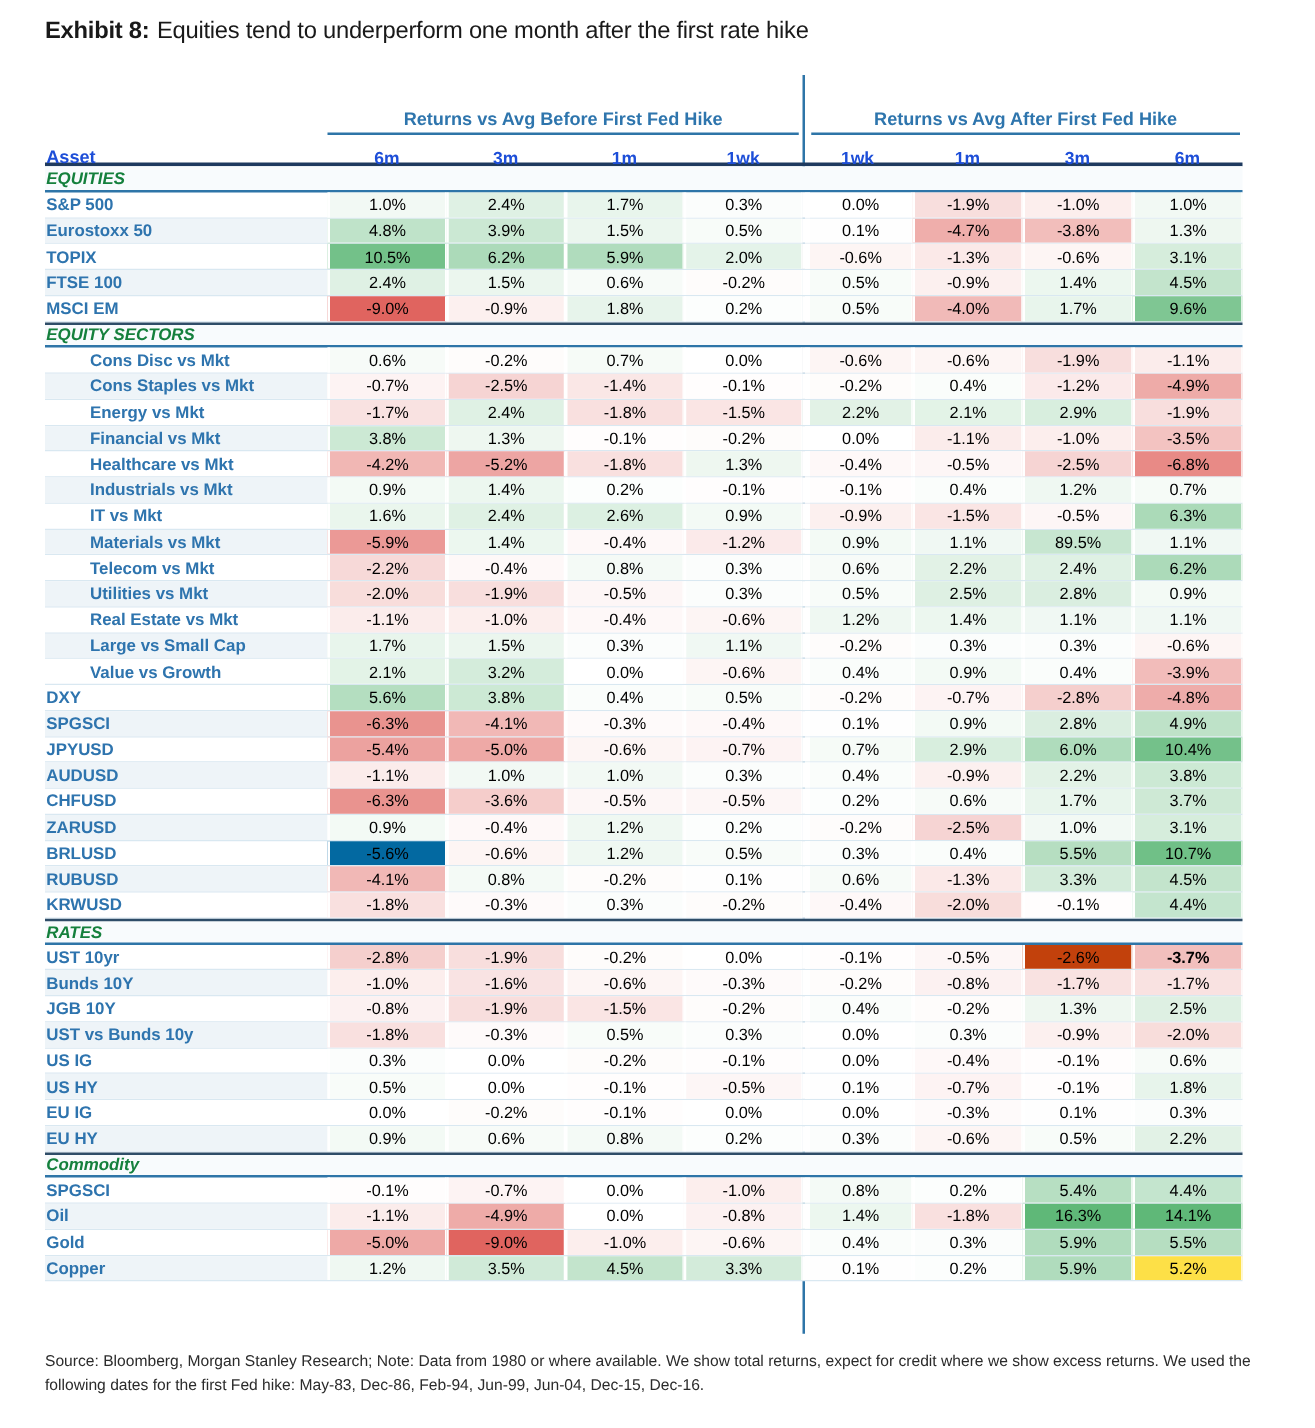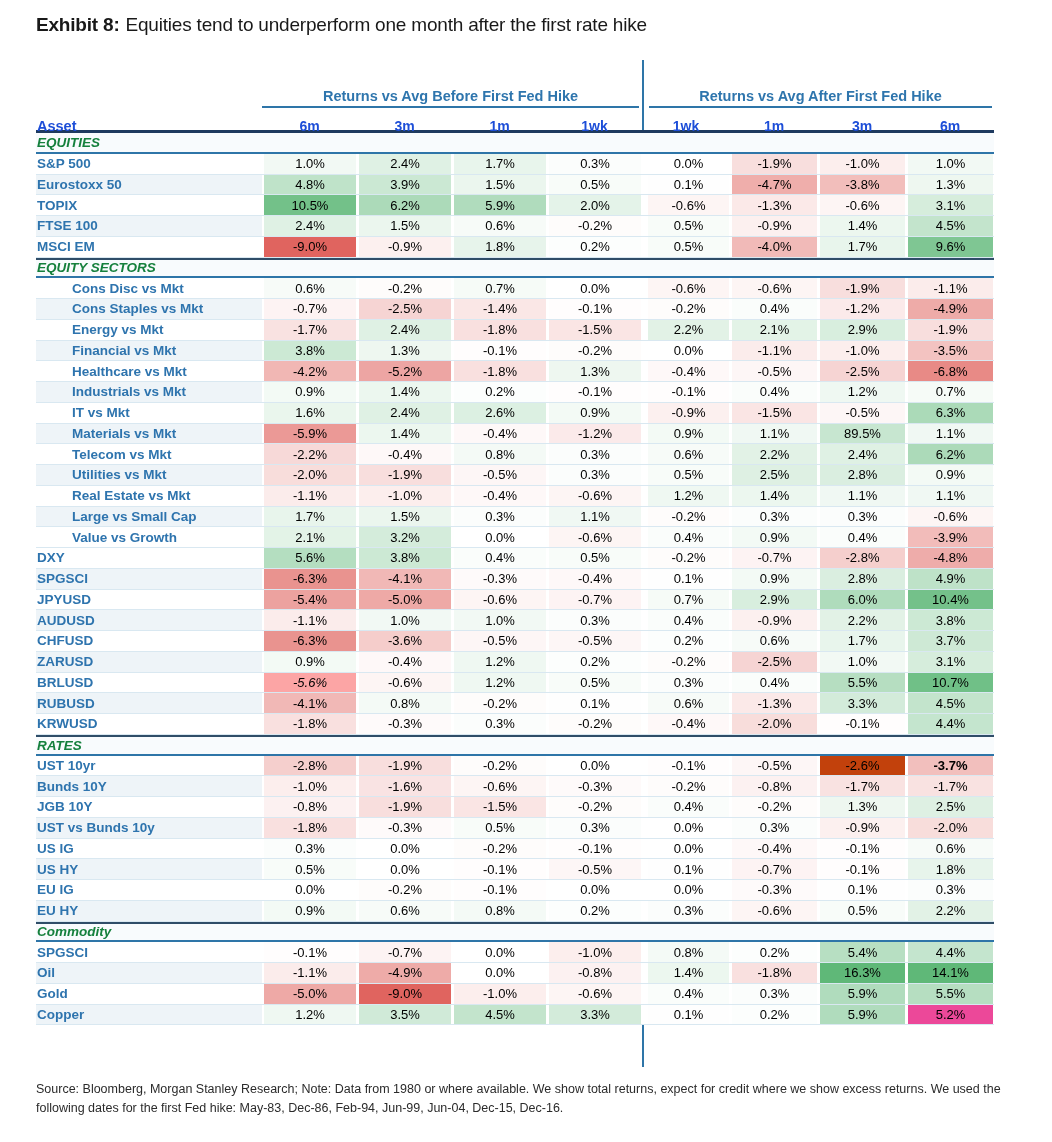--- a/index.html
+++ b/index.html
@@ -319,21 +319,21 @@
         <div class="val" style="background: rgb(254, 248, 248);">-0.4%</div>
         <div class="val" style="background: rgb(239, 248, 242);">1.2%</div>
         <div class="val" style="background: rgb(252, 254, 253);">0.2%</div>
         <div class="val afterfirst" style="background: rgb(254, 252, 251);">-0.2%</div>
         <div class="val" style="background: rgb(246, 212, 211);">-2.5%</div>
         <div class="val" style="background: rgb(242, 249, 244);">1.0%</div>
         <div class="val" style="background: rgb(214, 237, 220);">3.1%</div>
       </div>
       <div class="row">
         <div class="lbl">BRLUSD</div>
-        <div class="val" style="background: #fca5a5; font-style: italic;">-5.6%</div>
+        <div class="val" style="background: #0369a1;">-5.6%</div>
         <div class="val" style="background: rgb(253, 245, 244);">-0.6%</div>
         <div class="val" style="background: rgb(239, 248, 242);">1.2%</div>
         <div class="val" style="background: rgb(248, 252, 249);">0.5%</div>
         <div class="val afterfirst" style="background: rgb(251, 253, 252);">0.3%</div>
         <div class="val" style="background: rgb(250, 253, 251);">0.4%</div>
         <div class="val" style="background: rgb(182, 222, 193);">5.5%</div>
         <div class="val" style="background: rgb(112, 192, 135);">10.7%</div>
       </div>
       <div class="row">
         <div class="lbl stripe">RUBUSD</div>
@@ -486,18 +486,18 @@
       </div>
       <div class="row">
         <div class="lbl stripe">Copper</div>
         <div class="val" style="background: rgb(239, 248, 242);">1.2%</div>
         <div class="val" style="background: rgb(208, 234, 216);">3.5%</div>
         <div class="val" style="background: rgb(195, 228, 204);">4.5%</div>
         <div class="val" style="background: rgb(211, 235, 218);">3.3%</div>
         <div class="val afterfirst" style="background: rgb(254, 254, 254);">0.1%</div>
         <div class="val" style="background: rgb(252, 254, 253);">0.2%</div>
         <div class="val" style="background: rgb(176, 220, 189);">5.9%</div>
-        <div class="val" style="background: #ec4899;">5.2%</div>
+        <div class="val" style="background: #fde047;">5.2%</div>
       </div>
     </div>
 </div>
 
 <div class="footer">Source: Bloomberg, Morgan Stanley Research; Note: Data from 1980 or where available. We show total returns, expect for credit where we show excess returns. We used the following dates for the first Fed hike: May-83, Dec-86, Feb-94, Jun-99, Jun-04, Dec-15, Dec-16.</div>
 
 </body></html>

